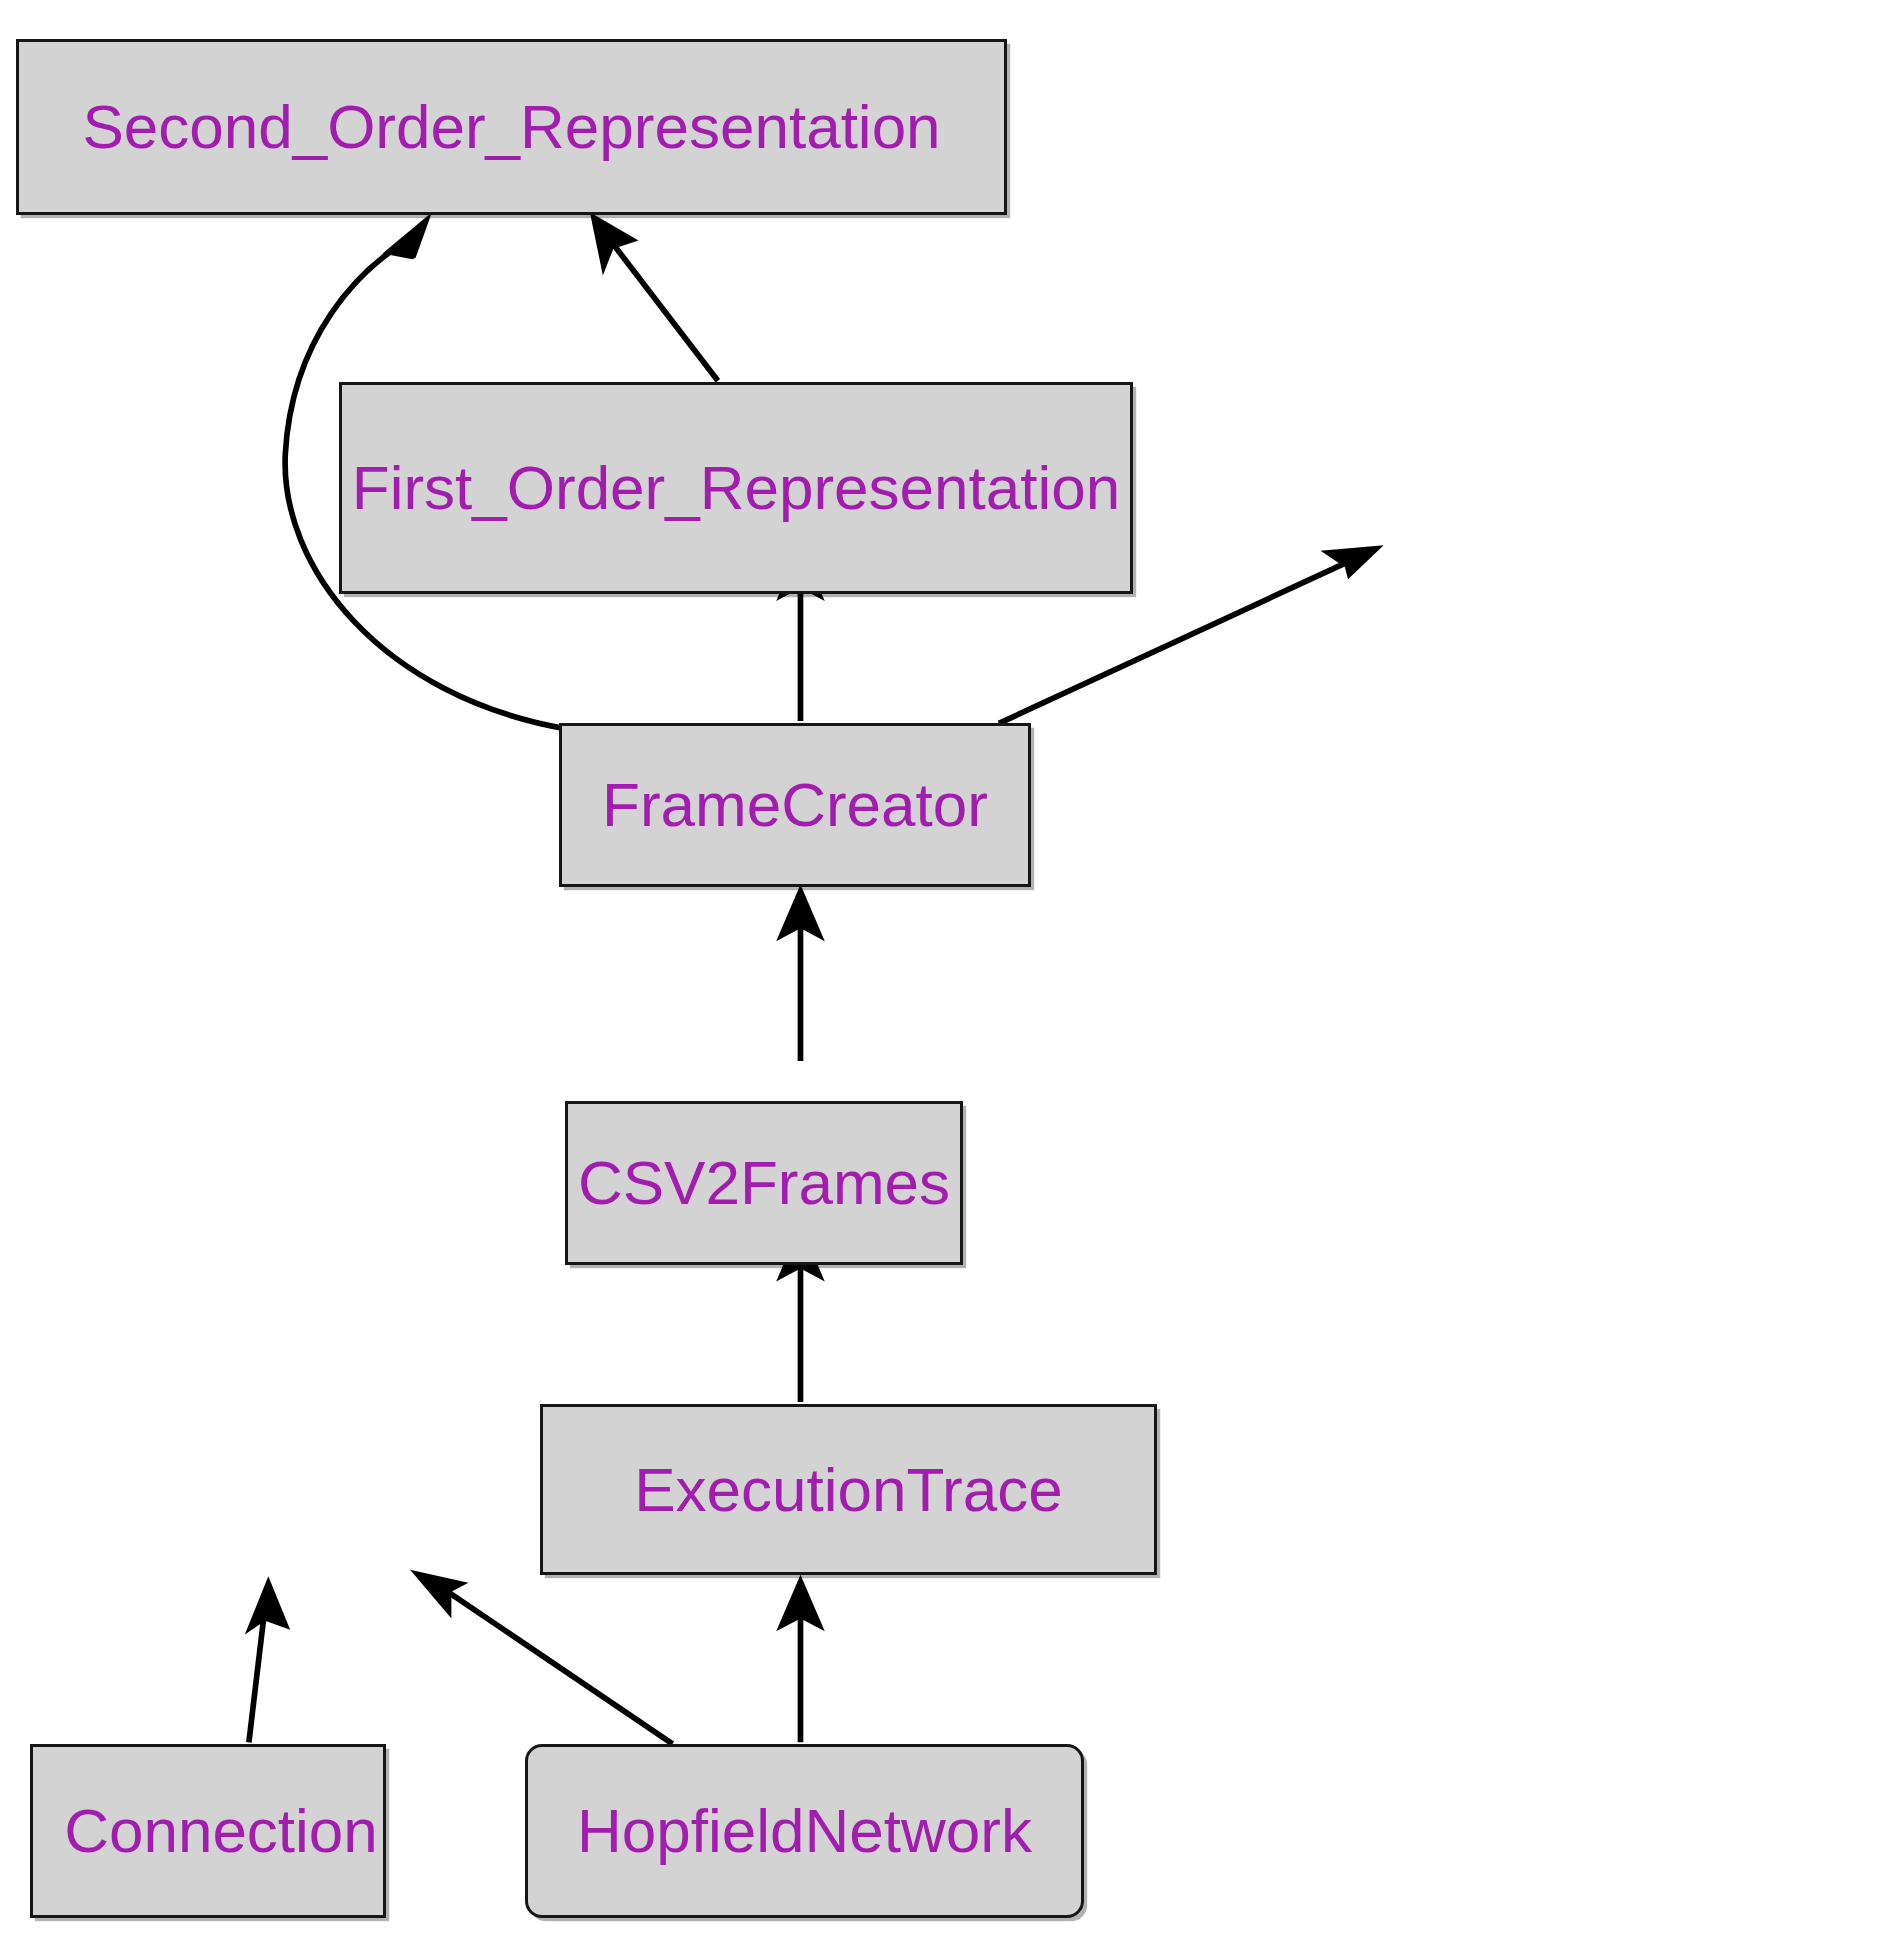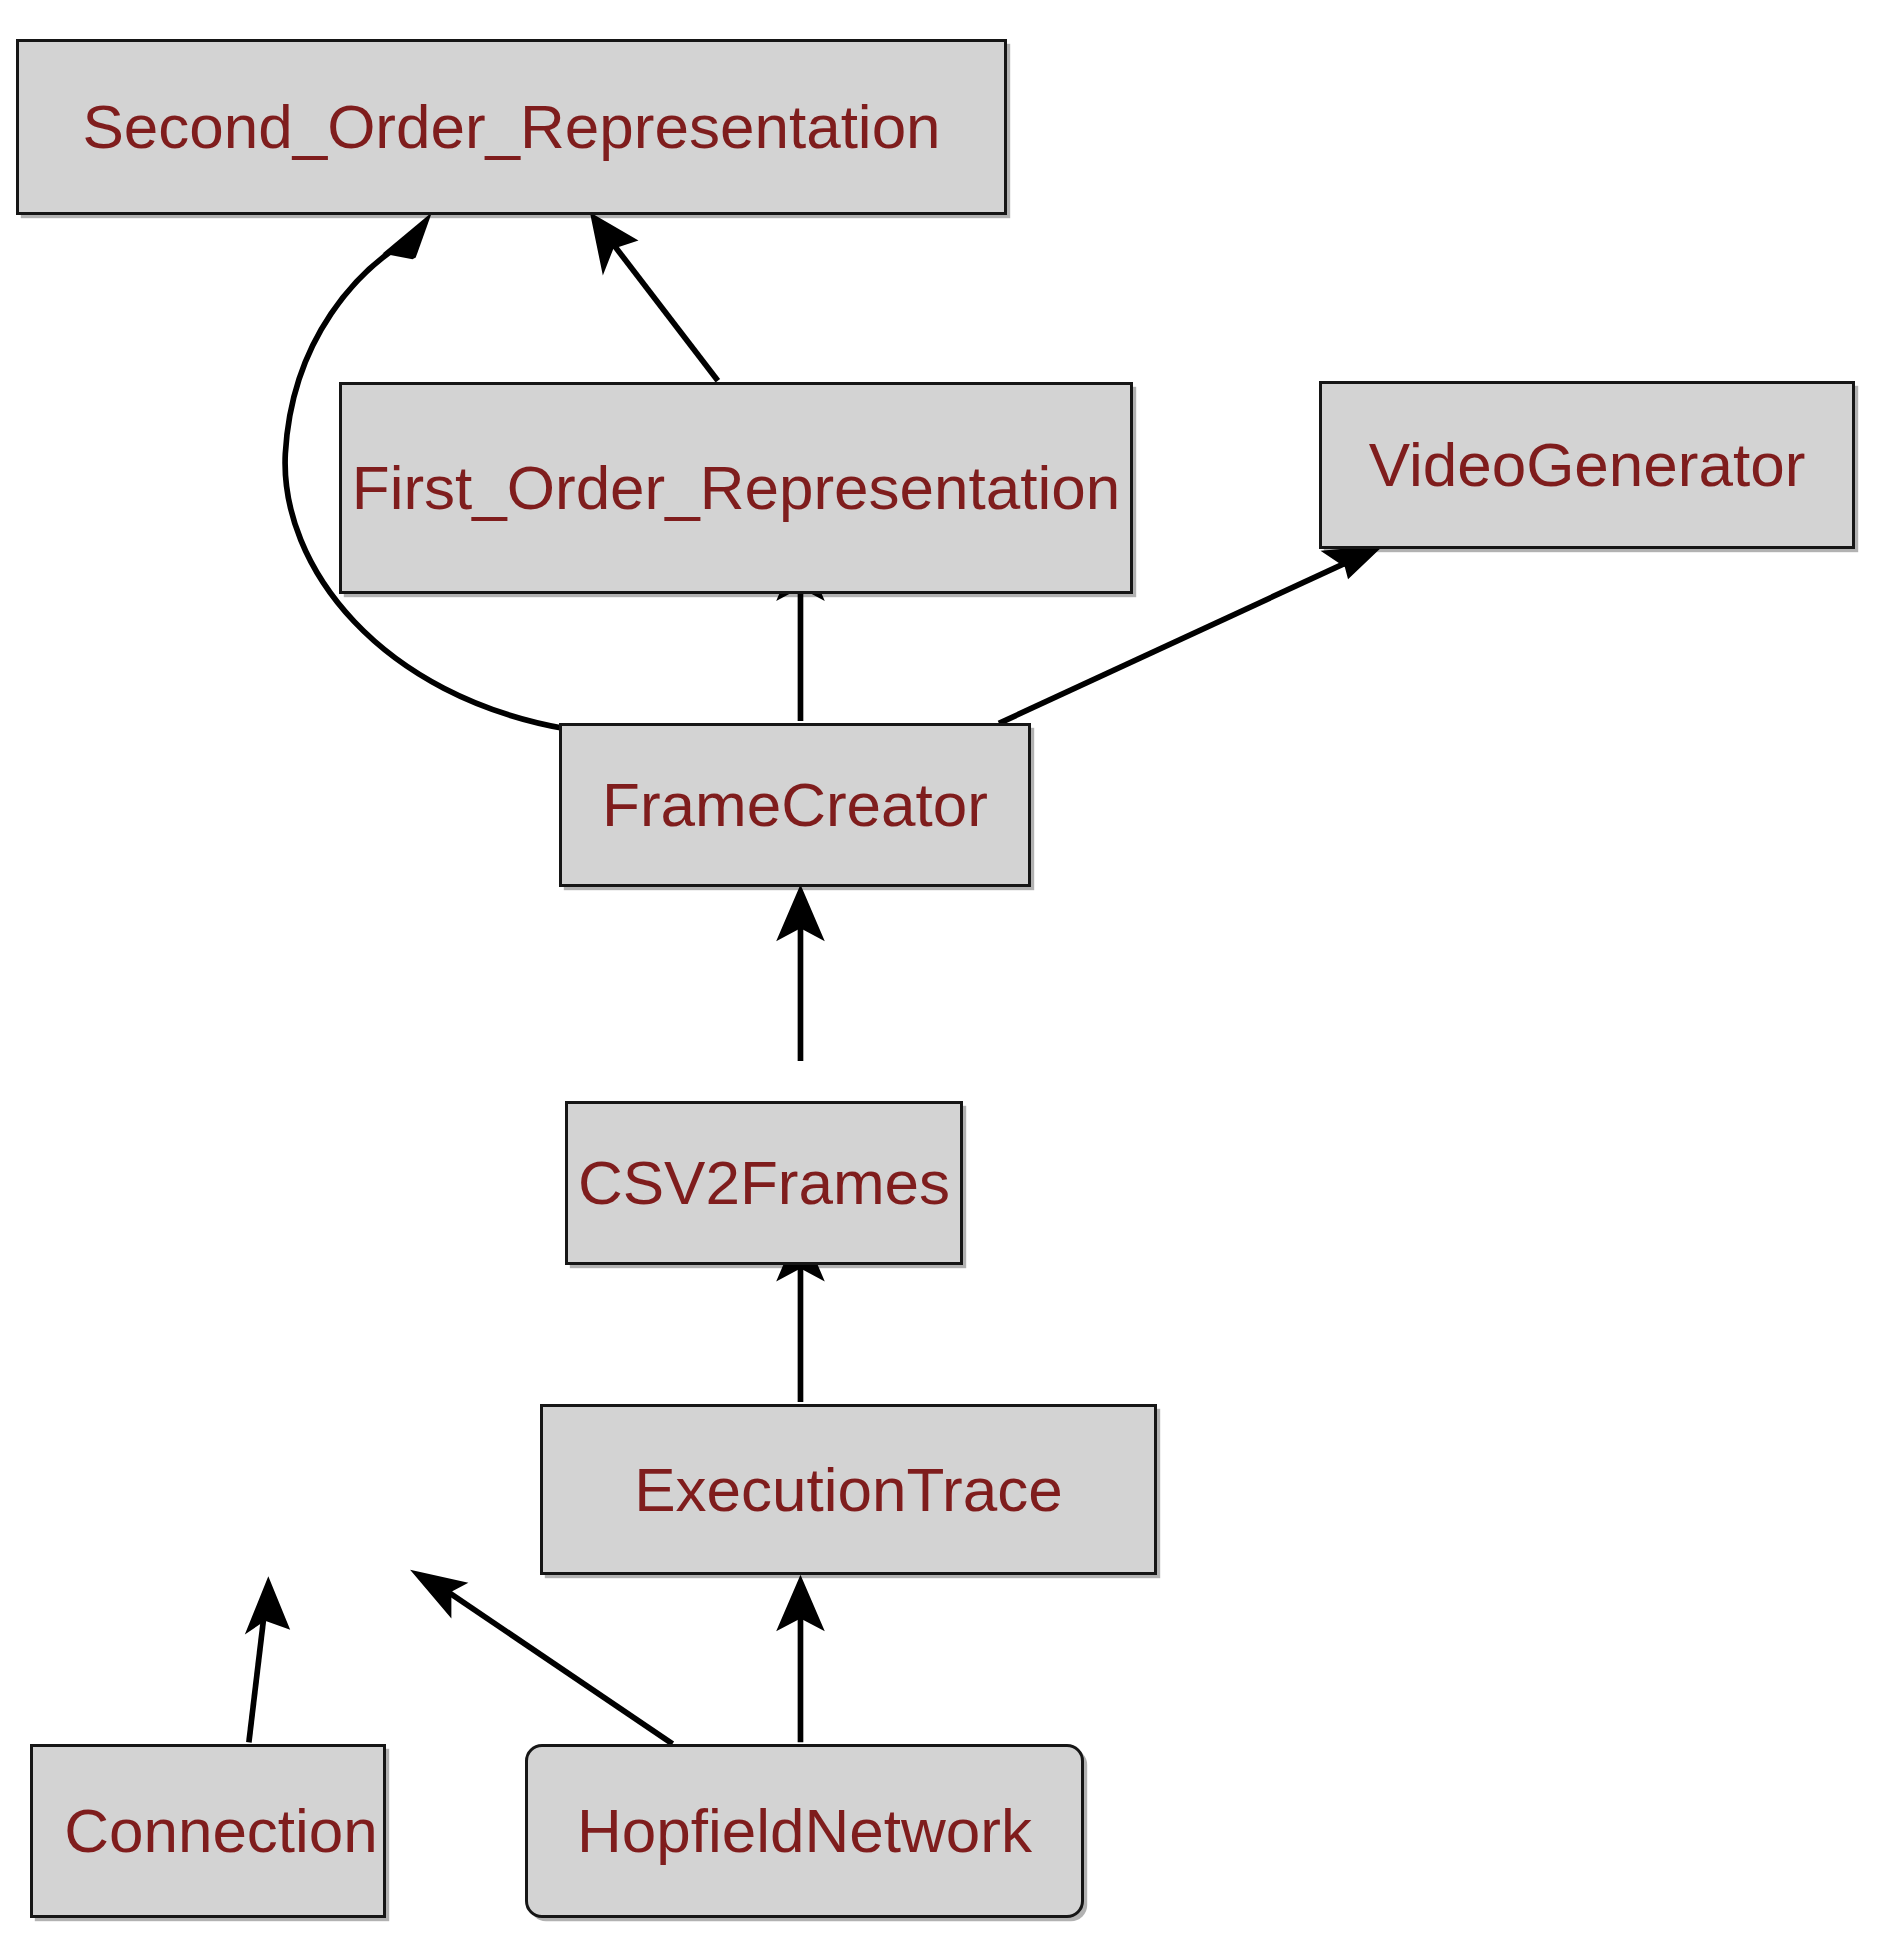--- a/index.html
+++ b/index.html
@@ -32,21 +32,21 @@
     background: #d3d3d3;
     border: 3.2px solid #161616;
     box-shadow: 4px 4px 0 -0.8px rgba(0,0,0,0.30);
     display: flex;
     align-items: center;
     justify-content: center;
     overflow: hidden;
   }
   .node-label {
     font-family: "Liberation Sans", sans-serif;
-    color: #7f1d1d;
+    color: #a21caf;
     font-size: 62px;
     font-weight: 400;
     line-height: 1;
     letter-spacing: 0px;
     white-space: nowrap;
   }
   .edge-path {
     fill: none;
     stroke: #000000;
     stroke-width: 7;
@@ -110,23 +110,20 @@
   </svg>
 
   <div class="node" style="left:16px;  top:39px;   width:991px; height:176px;">
     <span class="node-label">Second_Order_Representation</span>
   </div>
 
   <div class="node" style="left:339px; top:382px;  width:794px;  height:212px;">
     <span class="node-label">First_Order_Representation</span>
   </div>
 
-  <div class="node" style="left:1319px; top:381px; width:536px;  height:168px;">
-    <span class="node-label">VideoGenerator</span>
-  </div>
 
   <div class="node" style="left:559px; top:723px;  width:472px;  height:164px;">
     <span class="node-label">FrameCreator</span>
   </div>
 
   <div class="node" style="left:565px; top:1101px; width:398px;  height:164px;">
     <span class="node-label">CSV2Frames</span>
   </div>
 
 

